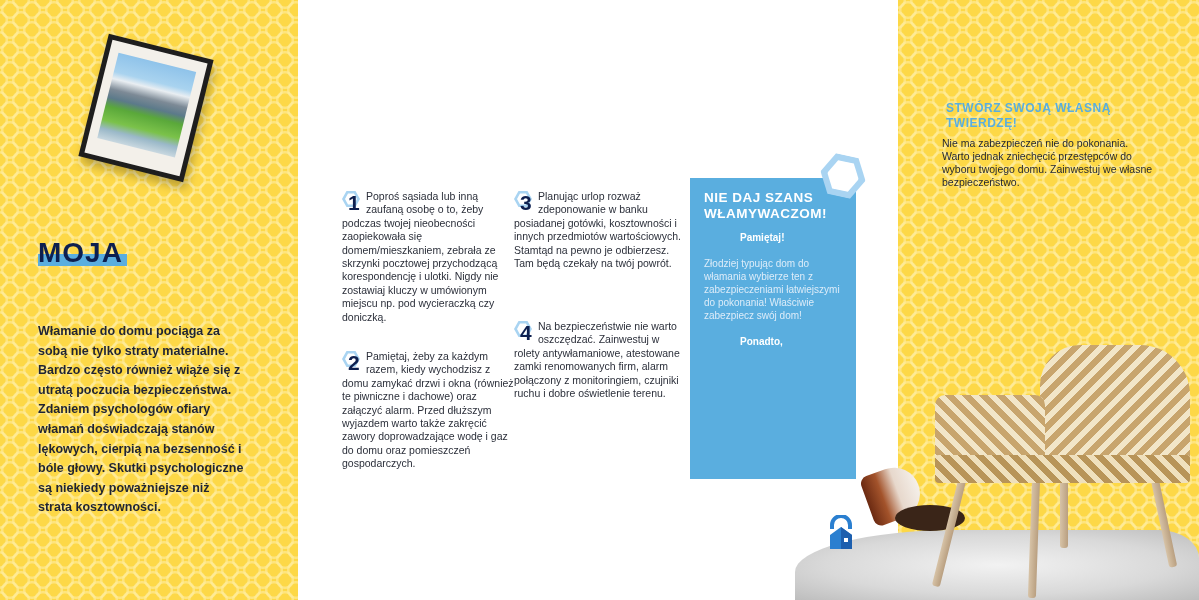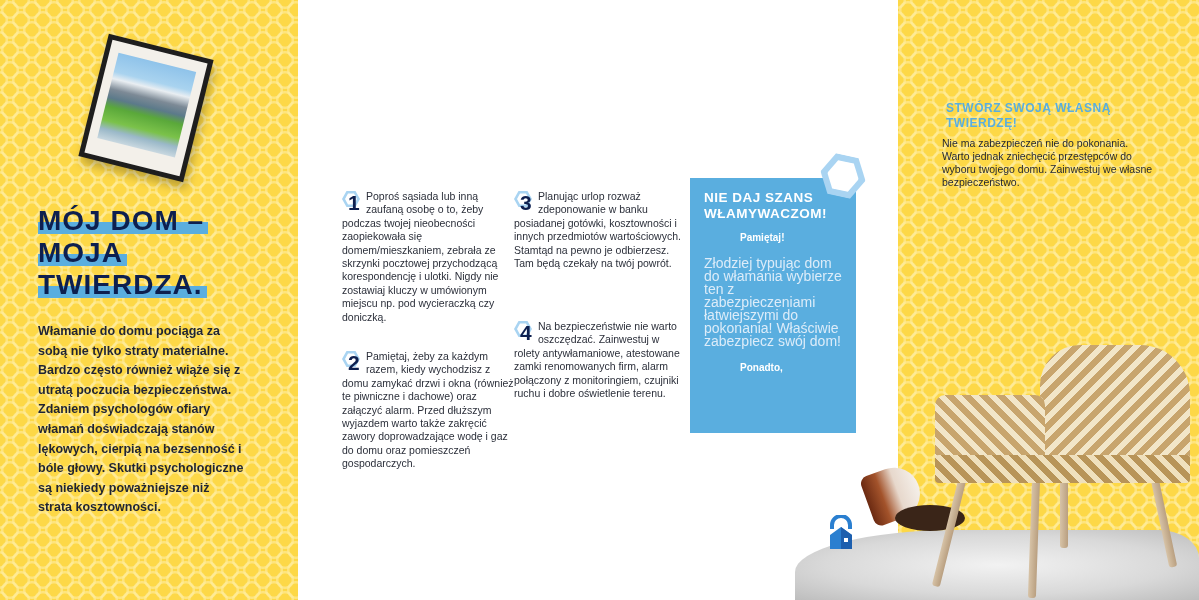--- a/index.html
+++ b/index.html
@@ -74,26 +74,26 @@
   }
   .tip .num .digit {
     position: absolute; left: 6px; top: 2px; font-size: 21px; font-weight: bold; color: #0d1f4f; line-height: 22px;
   }
   #tip-1 { left: 342px; top: 190px; }
   #tip-2 { left: 342px; top: 350px; }
   #tip-3 { left: 514px; top: 190px; }
   #tip-4 { left: 514px; top: 320px; }
 
   .box {
-    position: absolute; left: 690px; top: 178px; width: 166px; height: 255px;
+    position: absolute; left: 690px; top: 178px; width: 166px; height: 301px;
     background: #5aaedf; color: #e6f2fb; box-sizing: border-box; padding: 12px 14px;
   }
   .box h3 { margin: 0 0 10px 0; font-size: 13.5px; line-height: 16px; color: #ffffff; letter-spacing: 0.5px; }
   .box .sub { margin: 0 0 14px 0; font-size: 10px; font-weight: bold; color: #ffffff; padding-left: 36px; }
-  .box .txt { margin: 0 0 14px 0; font-size: 14px; line-height: 13px; color: #dcecf9; }
+  .box .txt { margin: 0 0 14px 0; font-size: 10px; line-height: 13px; color: #dcecf9; }
   .deco-hex {
     position: absolute; left: 820px; top: 153px; width: 46px; height: 46px;
     background: #a9d4f2; transform: rotate(12deg);
     clip-path: polygon(25% 5%, 75% 5%, 100% 50%, 75% 95%, 25% 95%, 0% 50%);
   }
   .deco-hex::after {
     content: ""; position: absolute; left: 7px; top: 7px; right: 7px; bottom: 7px; background: #ffffff;
     clip-path: polygon(25% 5%, 75% 5%, 100% 50%, 75% 95%, 25% 95%, 0% 50%);
   }
 
@@ -145,23 +145,22 @@
 
 <div class="hexbg" id="left-panel"></div>
 <div class="hexbg" id="right-panel"></div>
 
 <div class="frame">
   <div class="mat"></div>
   <div class="photo"></div>
 </div>
 
 <h1 class="title-left">
-  <span class="hl">MÓJ DOM –</span><br>
+  <br>
   <span class="hl">MOJA</span><br>
-  <span class="hl">TWIERDZA.</span>
 </h1>
 <p class="intro">Włamanie do domu pociąga za sobą nie tylko straty materialne. Bardzo często również wiąże się z utratą poczucia bezpieczeństwa. Zdaniem psychologów ofiary włamań doświadczają stanów lękowych, cierpią na bezsenność i bóle głowy. Skutki psychologiczne są niekiedy poważniejsze niż strata kosztowności.</p>
 
 <h2 class="title-center">
   <br>
   <br>
 </h2>
 
 <div class="tip" id="tip-1">
   <span class="num">

